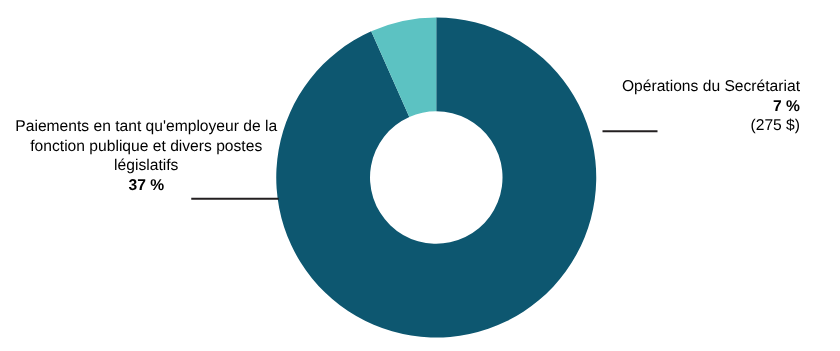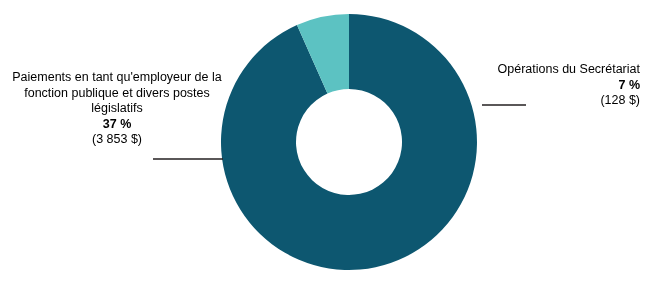--- a/index.html
+++ b/index.html
@@ -37,21 +37,21 @@
     white-space: normal;
   }
   .callout .pct {
     font-weight: bold;
   }
   .callout .val {
     font-weight: normal;
   }
   #callout-left {
     left: 12px;
-    top: 70px;
+    top: 94px;
     width: 210px;
     text-align: center;
   }
   #callout-right {
     left: 478px;
     top: 62px;
     width: 162px;
     text-align: right;
   }
 </style>
@@ -66,22 +66,21 @@
 
     <path fill="#5cc2c2" d="M 296.97 25.05 A 128 128 0 0 1 349.00 14.00 L 349.00 89.00 A 53 53 0 0 0 327.46 93.58 Z"></path>
 
     <line x1="153" y1="159" x2="223" y2="159" stroke="#231f20" stroke-width="1.6"></line>
     <line x1="482" y1="105" x2="526" y2="105" stroke="#231f20" stroke-width="1.6"></line>
   </svg>
 
   <div class="callout" id="callout-left">
     <div class="cat">Paiements en tant qu'employeur de la fonction publique et divers postes législatifs</div>
     <div class="pct">37 %</div>
-    <div class="val">(3 853 $)</div>
   </div>
 
   <div class="callout" id="callout-right">
     <div class="cat">Opérations du Secrétariat</div>
     <div class="pct">7 %</div>
-    <div class="val">(128 $)</div>
+    <div class="val">(275 $)</div>
   </div>
 
 </div>
 
 </body></html>

